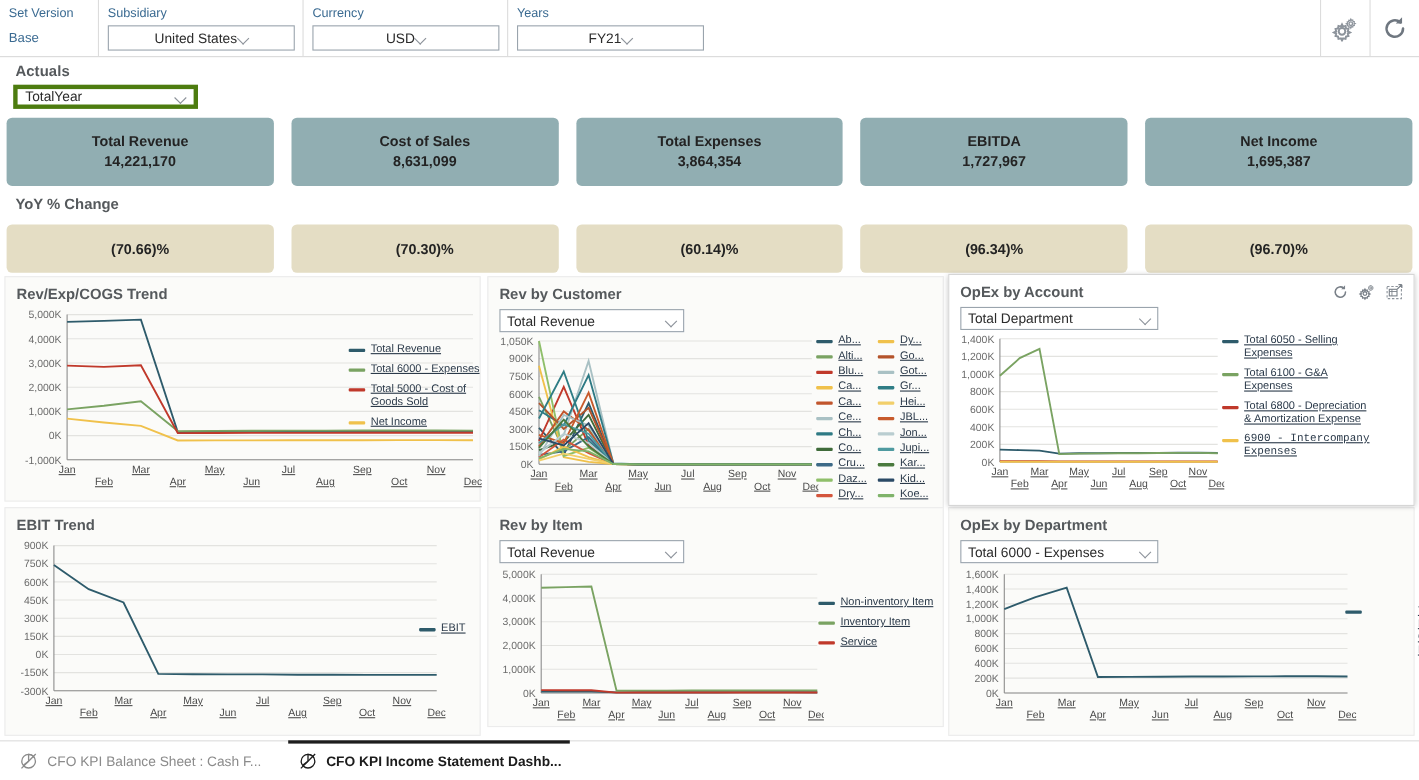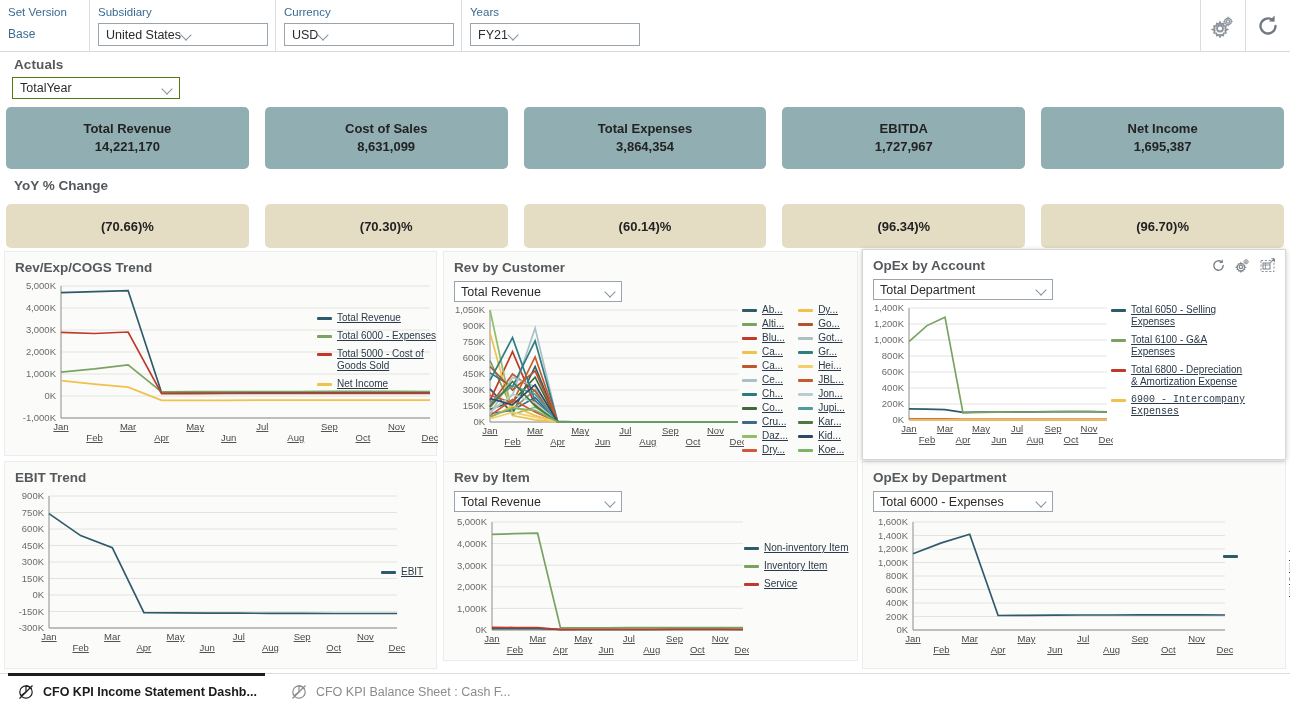--- a/index.html
+++ b/index.html
@@ -21,21 +21,21 @@
     display: flex; flex-direction: column; justify-content: flex-start;
   }
   .fcell.c0 { width: 90px; }
   .fcell.c1 { width: 186px; }
   .fcell.c2 { width: 186px; }
   .fcell.c3 { width: 186px; flex: 1; border-right: none; }
   .flabel { font-size: 11.5px; color: #3a6a91; line-height: 16px; white-space: nowrap; }
   .fvalue-plain { font-size: 12px; color: #3a6a91; line-height: 22px; padding-top: 3px; }
   .fsel {
     margin-top: 3px; height: 23px; border: 1px solid #9aa4ad; background: #fff;
-    display: flex; align-items: center; justify-content: flex-start;
+    display: flex; align-items: center; justify-content: center;
     padding: 0 6px 0 7px; font-size: 12.5px; color: #2b2b2b;
   }
   .fsel.w-sub { width: 170px; }
   .fsel.w-cur { width: 170px; }
   .fsel.w-yr  { width: 170px; }
   .chev { display: inline-block; width: 11px; height: 11px; position: relative; flex: 0 0 auto; }
   .chev::before {
     content: ""; position: absolute; left: 1px; top: 2px;
     width: 7px; height: 7px;
     border-left: 1.4px solid #8b9199; border-bottom: 1.4px solid #8b9199;
@@ -51,21 +51,21 @@
   .tbtn svg { display: block; }
 
   
   .actuals-wrap { position: absolute; left: 0; top: 52px; width: 1290px; }
   .section-title {
     font-size: 13.5px; font-weight: bold; color: #55595c;
     padding: 5px 0 2px 14px; letter-spacing: .1px;
   }
   .actuals-sel {
     margin-left: 12px; margin-top: 3px; width: 168px; height: 22px;
-    border: 1px solid #4d7c0f; background: #fff;
+    border: 4px solid #4d7c0f; background: #fff;
     display: flex; align-items: center; justify-content: space-between;
     padding: 0 6px 0 7px; font-size: 12.5px; color: #2b2b2b;
   }
 
   
   .tile-row { display: flex; gap: 16px; padding: 0 6px; margin-top: 8px; }
   .tile {
     flex: 1 1 0; border-radius: 5px;
     display: flex; flex-direction: column; align-items: center; justify-content: center;
   }
@@ -698,33 +698,33 @@
                 <span class="swatch" style="background: rgb(46, 91, 107);"></span>
                 <span class="lgtext">Total NS ORG DEPT</span>
               </div>
             </div>
           </div>
       </div>
     </div>
   </div>
 
   <div class="taskbar">
+    <div class="tab inactive">
+      <svg class="tabicon" width="16" height="16" viewBox="0 0 16 16">
+        <circle cx="8" cy="8" r="6.2" fill="none" stroke="#8b8b8b" stroke-width="1.2"></circle>
+        <path d="M8 8 L8 1.8 A6.2 6.2 0 0 1 13.4 5" fill="none" stroke="#8b8b8b" stroke-width="1.2"></path>
+        <line x1="8" y1="8" x2="3.2" y2="11.6" stroke="#8b8b8b" stroke-width="1.2"></line>
+        <line x1="1.5" y1="14.5" x2="14.5" y2="1.5" stroke="#8b8b8b" stroke-width="1.2"></line>
+      </svg>
+      <span>CFO KPI Balance Sheet : Cash F...</span>
+    </div>
     <div class="tab active">
       <svg class="tabicon" width="16" height="16" viewBox="0 0 16 16">
         <circle cx="8" cy="8" r="6.2" fill="none" stroke="#1d1d1d" stroke-width="1.2"></circle>
         <path d="M8 8 L8 1.8 A6.2 6.2 0 0 1 13.4 5" fill="none" stroke="#1d1d1d" stroke-width="1.2"></path>
         <line x1="8" y1="8" x2="3.2" y2="11.6" stroke="#1d1d1d" stroke-width="1.2"></line>
         <line x1="1.5" y1="14.5" x2="14.5" y2="1.5" stroke="#1d1d1d" stroke-width="1.2"></line>
       </svg>
       <span>CFO KPI Income Statement Dashb...</span>
     </div>
-    <div class="tab inactive">
-      <svg class="tabicon" width="16" height="16" viewBox="0 0 16 16">
-        <circle cx="8" cy="8" r="6.2" fill="none" stroke="#8b8b8b" stroke-width="1.2"></circle>
-        <path d="M8 8 L8 1.8 A6.2 6.2 0 0 1 13.4 5" fill="none" stroke="#8b8b8b" stroke-width="1.2"></path>
-        <line x1="8" y1="8" x2="3.2" y2="11.6" stroke="#8b8b8b" stroke-width="1.2"></line>
-        <line x1="1.5" y1="14.5" x2="14.5" y2="1.5" stroke="#8b8b8b" stroke-width="1.2"></line>
-      </svg>
-      <span>CFO KPI Balance Sheet : Cash F...</span>
-    </div>
   </div>
 
 </div>
 
 </body></html>

